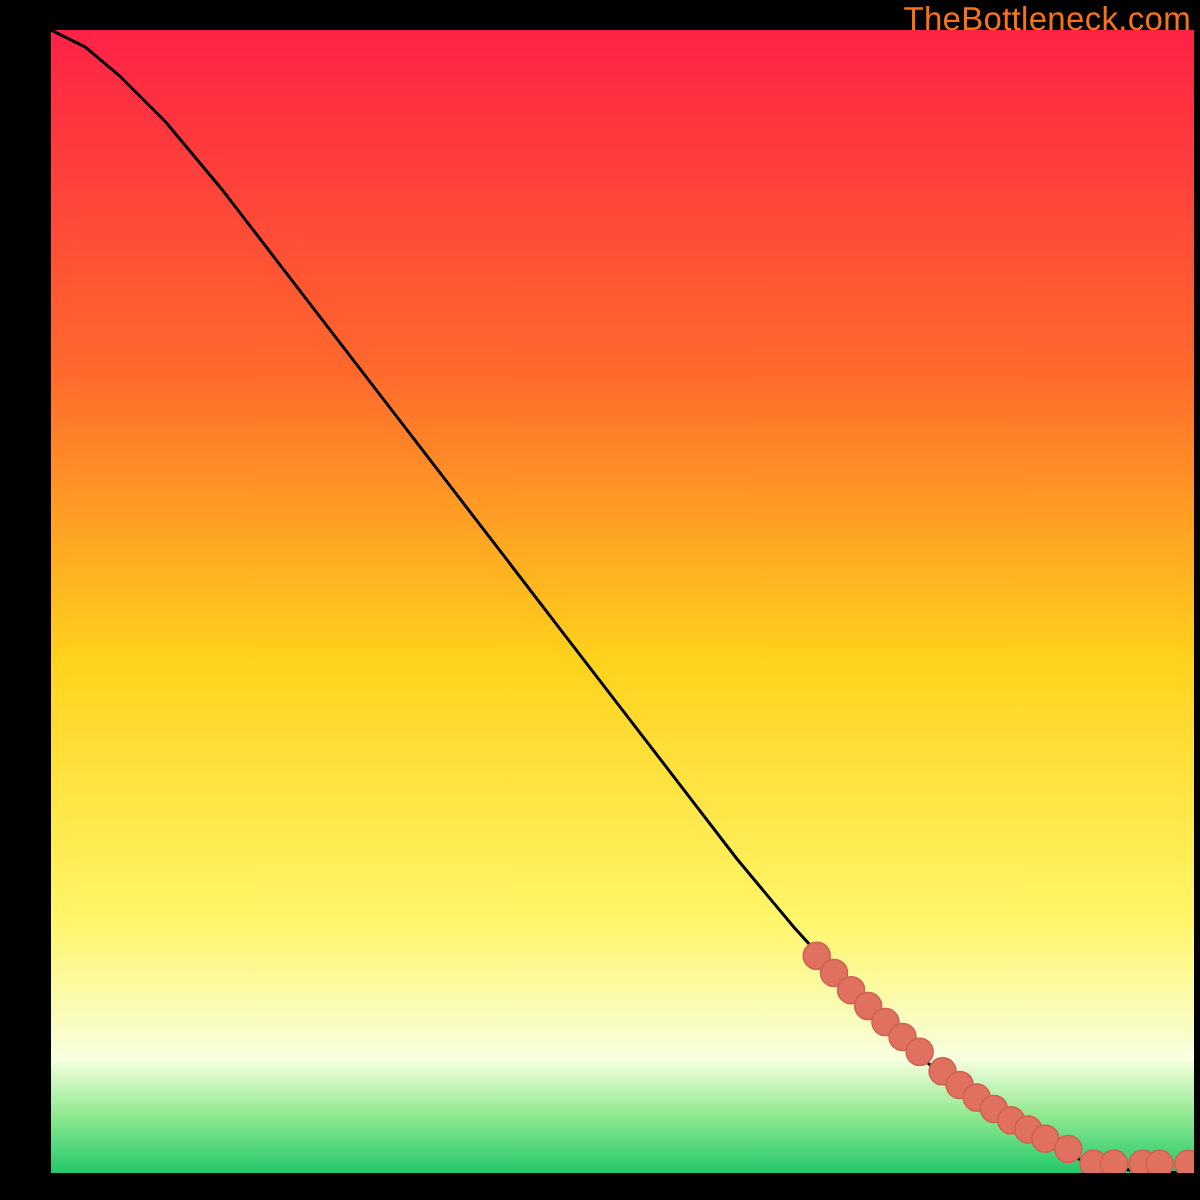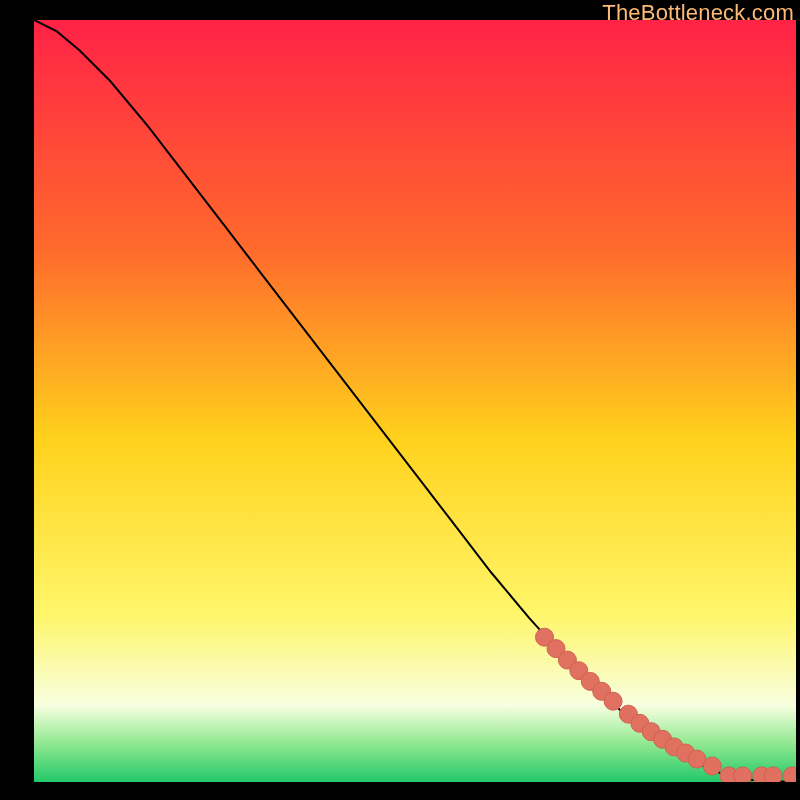--- a/index.html
+++ b/index.html
@@ -21,21 +21,21 @@
     position: absolute;
     left: 34px;
     top: 20px;
     width: 762px;
     height: 762px;
   }
   .watermark {
     position: absolute;
     top: 0px;
     right: 6px;
-    color: #fdba74;
+    color: #f97316;
     font-size: 22px;
     font-weight: 500;
     letter-spacing: 0.2px;
     user-select: none;
   }
   svg { display: block; }
 </style>
 </head>
 <body>
 

